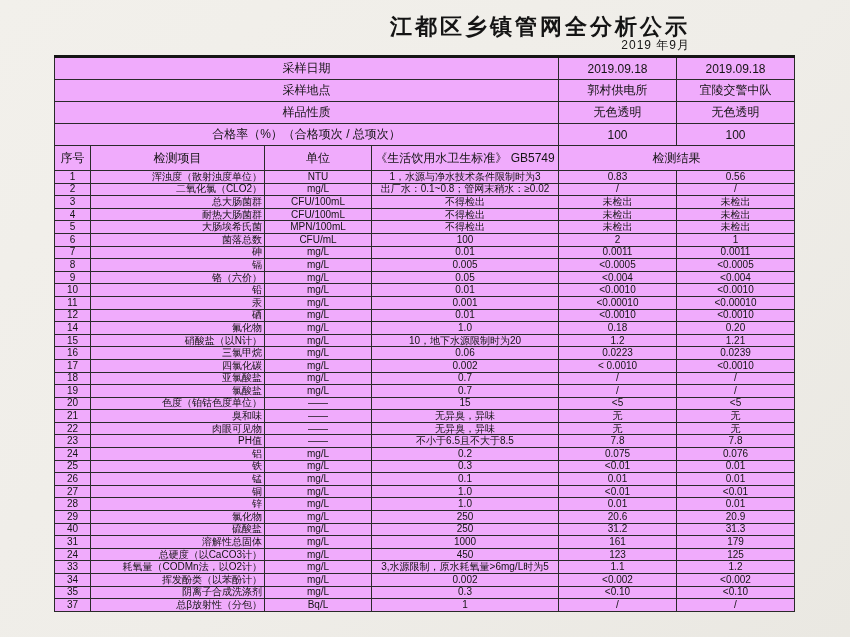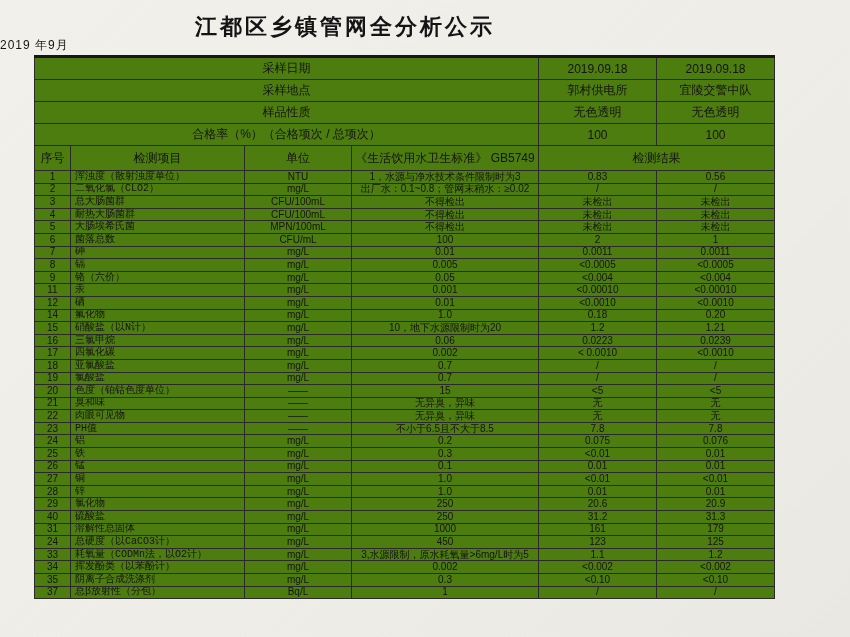--- a/index.html
+++ b/index.html
@@ -4,42 +4,42 @@
 <style>
   html,body{margin:0;padding:0;}
   body{
     width:850px;height:637px;overflow:hidden;position:relative;
     background:linear-gradient(135deg,#f2f0eb 0%,#efede8 55%,#eae8e2 100%);
     font-family:"Liberation Sans","DejaVu Sans",sans-serif;
     color:#141414;
   }
   .page-title{
     position:absolute;top:12px;left:0;width:690px;
-    text-align:center;font-size:22px;font-weight:bold;letter-spacing:3px;
+    text-align:right;font-size:22px;font-weight:bold;letter-spacing:3px;
   }
   .page-subtitle{
     position:absolute;top:37px;left:0;width:690px;
-    text-align:left;font-size:12px;letter-spacing:1px;
+    text-align:right;font-size:12px;letter-spacing:1px;
   }
   table.analysis{
-    position:absolute;left:34px;top:55px;width:740px;
+    position:absolute;left:54px;top:55px;width:740px;
     border-collapse:collapse;table-layout:fixed;
-    background:#4d7c0f;
+    background:#f0abfc;
     border:1px solid #1c1c1c;border-top:3px solid #161616;
   }
   table.analysis td{
     border:1px solid #2a2a2a;
     padding:0 2px;overflow:hidden;white-space:nowrap;
     text-align:center;vertical-align:middle;
   }
   tr.info-row td{height:21px;font-size:12px;}
   tr.info-row td.info-label{text-align:center;}
   tr.colhead-row td{height:24px;font-size:12px;}
   tr.data-row td{height:11.6px;font-size:10px;line-height:10px;}
-  tr.data-row td.c-item{text-align:left;padding-left:4px;font-family:Liberation Mono, monospace;}
+  tr.data-row td.c-item{text-align:right;padding-left:4px;}
 </style>
 </head>
 <body>
 
 <div class="page-title">江都区乡镇管网全分析公示</div>
 <div class="page-subtitle">2019 年9月</div>
 
 <table class="analysis">
   <colgroup>
     <col style="width:36px">
@@ -147,20 +147,28 @@
       </tr>
       <tr class="data-row">
         <td class="c-no">9</td>
         <td class="c-item">铬（六价）</td>
         <td class="c-unit">mg/L</td>
         <td class="c-standard">0.05</td>
         <td class="c-result1">&lt;0.004</td>
         <td class="c-result2">&lt;0.004</td>
       </tr>
       <tr class="data-row">
+        <td class="c-no">10</td>
+        <td class="c-item">铅</td>
+        <td class="c-unit">mg/L</td>
+        <td class="c-standard">0.01</td>
+        <td class="c-result1">&lt;0.0010</td>
+        <td class="c-result2">&lt;0.0010</td>
+      </tr>
+      <tr class="data-row">
         <td class="c-no">11</td>
         <td class="c-item">汞</td>
         <td class="c-unit">mg/L</td>
         <td class="c-standard">0.001</td>
         <td class="c-result1">&lt;0.00010</td>
         <td class="c-result2">&lt;0.00010</td>
       </tr>
       <tr class="data-row">
         <td class="c-no">12</td>
         <td class="c-item">硒</td>

